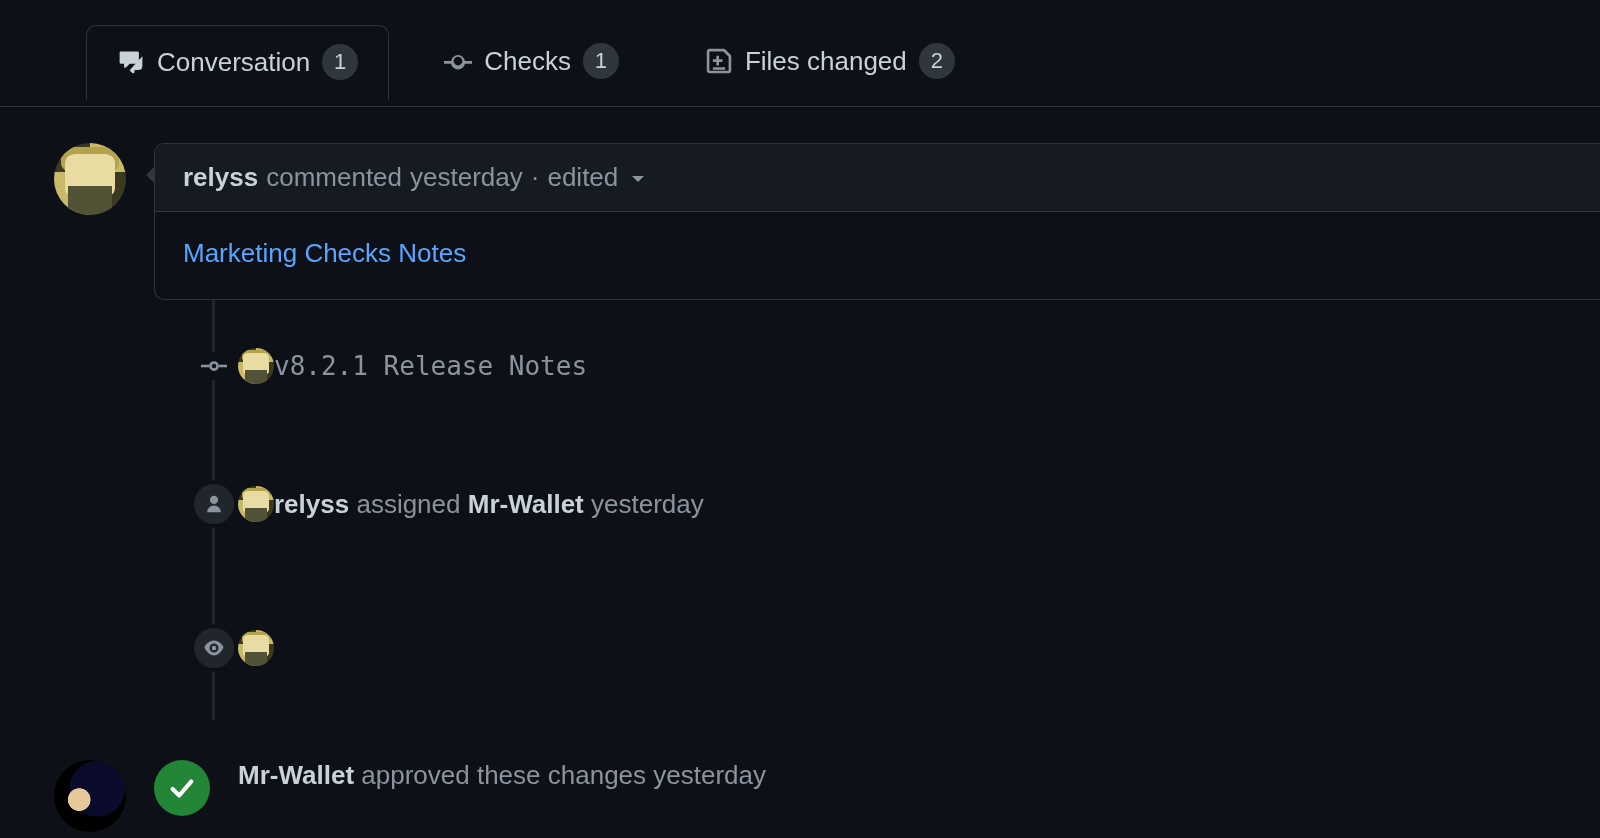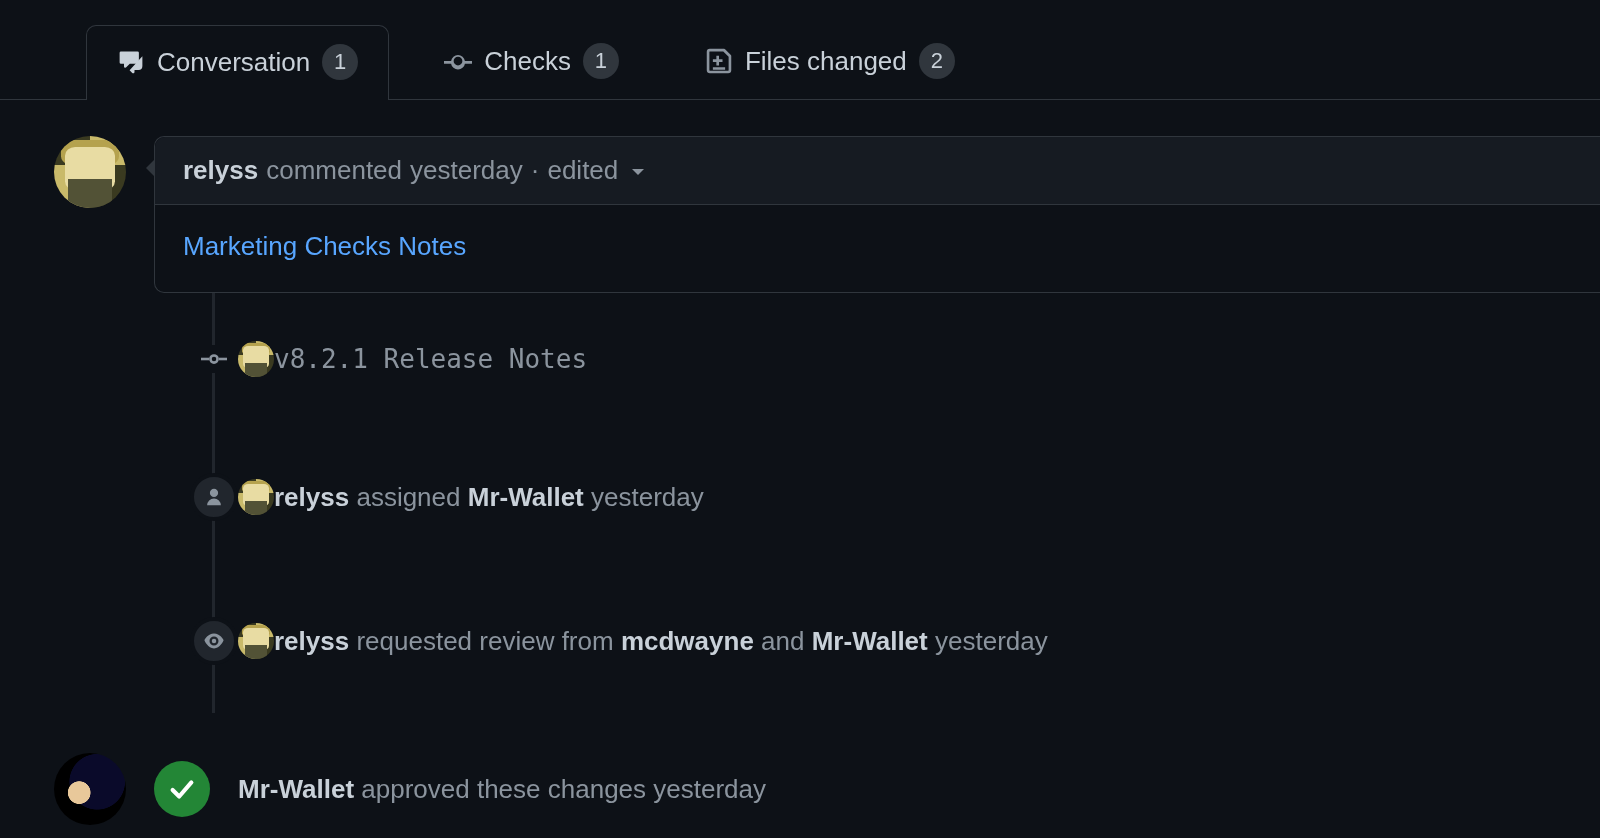--- a/index.html
+++ b/index.html
@@ -22,21 +22,21 @@
     width: 1600px;
     height: 838px;
     overflow: hidden;
   }
 
   
   .tabnav {
     display: flex;
     align-items: center;
     gap: 0;
-    padding: 0 0 0 86px;
+    padding: 0 0 7px 86px;
     border-bottom: 1px solid var(--border);
     margin-top: 24px;
   }
   .tabnav-tab {
     display: flex;
     align-items: center;
     gap: 12px;
     padding: 18px 30px 20px;
     font-size: 26px;
     color: var(--text);
@@ -181,21 +181,20 @@
   }
   .commit-msg {
     font-family: ui-monospace, SFMono-Regular, Menlo, monospace;
     color: var(--text-muted);
     font-size: 26px;
   }
   .strong { color: var(--text); font-weight: 600; }
 
   .approve-row {
     display:flex;
-    align-items:center;
     gap: 28px;
     margin-top: 40px;
     position: relative;
   }
   .approve-row .avatar-large { width:72px; height:72px; }
   .approve-badge {
     width: 56px;
     height: 56px;
     border-radius: 50%;
     background: var(--green);
@@ -352,28 +351,20 @@
       <span class="timeline-badge">
         <svg width="24" height="24" viewBox="0 0 16 16" fill="currentColor">
             <path d="M8 3C4 3 1.73 7.11 1.73 7.11a1 1 0 0 0 0 .78S4 13 8 13s6.27-5.11 6.27-5.11a1 1 0 0 0 0-.78S12 3 8 3Zm0 8a3 3 0 1 1 0-6 3 3 0 0 1 0 6Zm0-4.5a1.5 1.5 0 1 0 0 3 1.5 1.5 0 0 0 0-3Z"></path>
           </svg>
       </span>
       <div class="avatar-small av-relyss">
           <div class="hair"></div>
           <div class="face"></div>
           <div class="body"></div>
         </div>
-      <span>
-        <span class="strong">relyss</span>
-        <span>requested review from</span>
-        <span class="strong">mcdwayne</span>
-        <span>and</span>
-        <span class="strong">Mr-Wallet</span>
-        <span>yesterday</span>
-      </span>
     </div>
 
   </div>
 
   <div class="approve-row">
     <div class="avatar-large av-sonic"></div>
     <span class="approve-badge">
       <svg width="30" height="30" viewBox="0 0 16 16" fill="none" stroke="currentColor" stroke-width="2.2" stroke-linecap="round" stroke-linejoin="round">
           <polyline points="3,8.5 6.5,12 13,4.5"></polyline>
         </svg>

